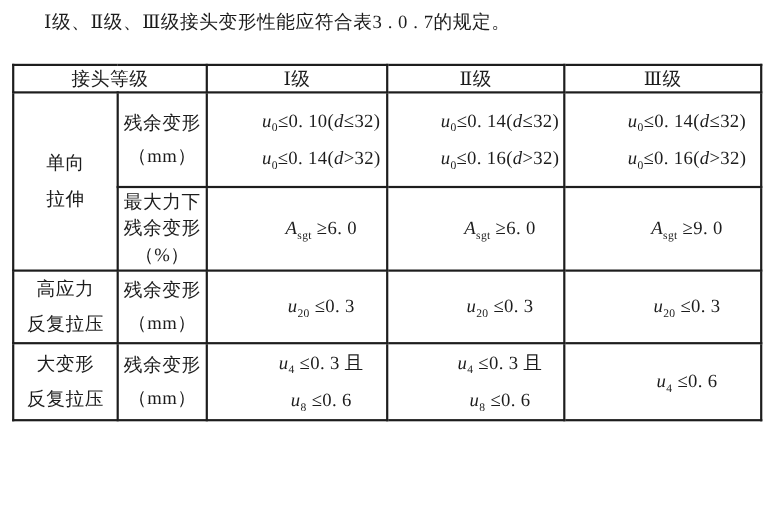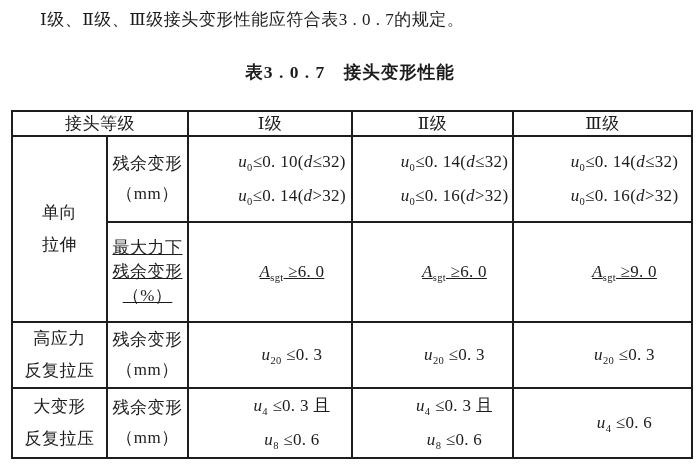--- a/index.html
+++ b/index.html
@@ -34,39 +34,38 @@
     border: 2px solid #1d1d1d;
     text-align: center;
     vertical-align: middle;
     padding: 0;
     font-size: 17px;
     font-weight: normal;
     letter-spacing: 0.5px;
   }
   tr.hrow  { height: 18px; }
   tr.r1    { height: 86px; }
-  tr.r2    { height: 100px; text-decoration: underline; }
+  tr.r2    { height: 76px; }
   tr.r3    { height: 56px; }
   tr.r4    { height: 70px; }
   .ln { line-height: 30px; }
   .r1 .val .ln, .r4 .val .ln { line-height: 34px; }
   .cat .ln { line-height: 32px; text-align: center; }
   .r2 .lbl .ln { line-height: 24px; }
   .mvar { font-style: italic; }
   .f { letter-spacing: 0.3px; padding-left: 44px; }
   sub { font-size: 0.62em; line-height: 0; }
 </style>
 </head>
 <body>
 
 <div class="page">
 
   <p class="intro">Ⅰ级、Ⅱ级、Ⅲ级接头变形性能应符合表3 . 0 . 7的规定。</p>
 
-  <div class="table-title">表3 . 0 . 7　接头变形性能</div>
 
   <table class="tbl">
     <colgroup>
       <col style="width:95px">
         <col style="width:81px">
         <col style="width:164px">
         <col style="width:161px">
         <col style="width:179px">
     </colgroup>
     <tbody>

